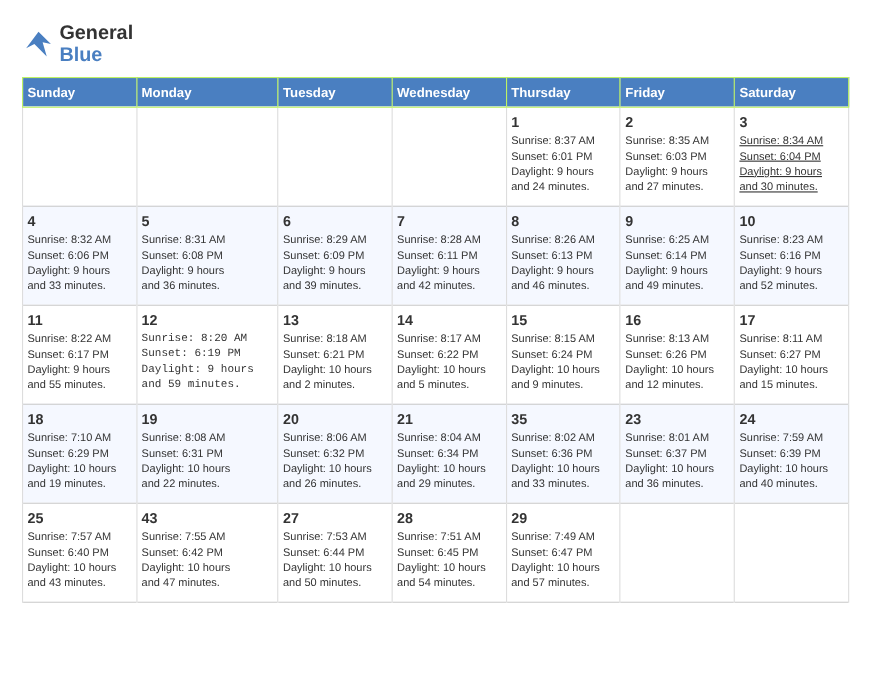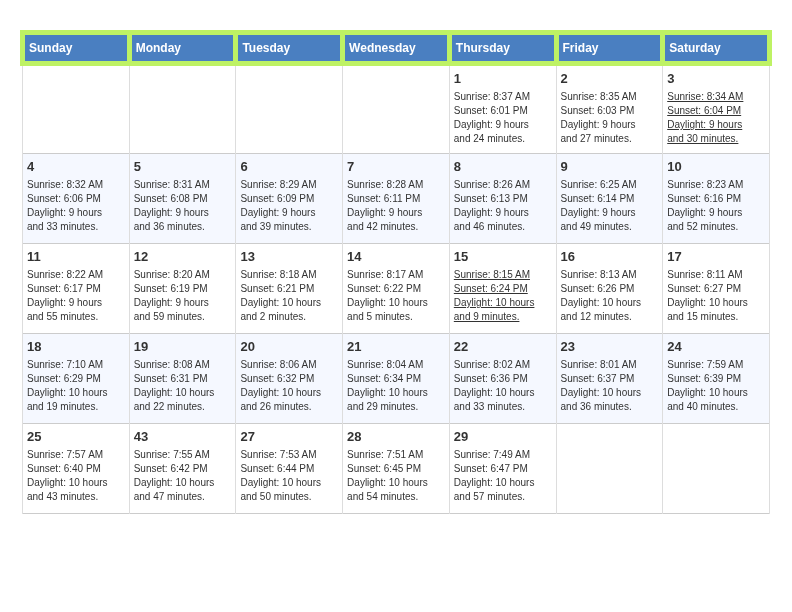--- a/index.html
+++ b/index.html
@@ -50,21 +50,21 @@
     }
     thead tr {
       background-color: #4a7fc1;
       color: white;
     }
     thead th {
       padding: 6px 4px;
       text-align: left;
       font-size: 12px;
       font-weight: bold;
-      border: 5px solid #bef264;
+      border: 1px solid #bef264;
     }
     tbody tr {
       border-bottom: 1px solid #ccc;
     }
     tbody td {
       vertical-align: top;
       padding: 4px 4px;
       border-right: 1px solid #ddd;
       border-left: 1px solid #ddd;
       min-height: 80px;
@@ -88,20 +88,29 @@
       background-color: #ffffff;
     }
     .empty-cell {
       background: #fff;
     }
   </style>
 </head>
 <body>
 
 <div class="header-section">
+  <div class="logo">
+    <svg class="logo-bird" viewBox="0 0 40 40">
+      <polygon points="20,5 35,20 25,18 30,35 15,20 5,25" fill="#4a7fc1"></polygon>
+    </svg>
+    <div class="logo-text">
+      <div>General</div>
+      <div style="color:#4a7fc1;">Blue</div>
+    </div>
+  </div>
   <div class="title-block">
   </div>
 </div>
 
 <table>
   <thead>
     <tr>
     <th>Sunday</th>
         <th>Monday</th>
         <th>Tuesday</th>
@@ -193,42 +202,42 @@
       <tr>
         <td>
           <div class="day-number">11</div>
           <div class="day-info" style="white-space: pre-line;">Sunrise: 8:22 AM
 Sunset: 6:17 PM
 Daylight: 9 hours
 and 55 minutes.</div>
         </td>
         <td>
           <div class="day-number">12</div>
-          <div class="day-info" style="white-space: pre-line;">Sunrise: 8:20 AM
+          <div class="day-info" style="white-space: pre-line; font-family: Liberation Mono, monospace;">Sunrise: 8:20 AM
 Sunset: 6:19 PM
 Daylight: 9 hours
 and 59 minutes.</div>
         </td>
         <td>
           <div class="day-number">13</div>
           <div class="day-info" style="white-space: pre-line;">Sunrise: 8:18 AM
 Sunset: 6:21 PM
 Daylight: 10 hours
 and 2 minutes.</div>
         </td>
         <td>
           <div class="day-number">14</div>
           <div class="day-info" style="white-space: pre-line;">Sunrise: 8:17 AM
 Sunset: 6:22 PM
 Daylight: 10 hours
 and 5 minutes.</div>
         </td>
         <td>
           <div class="day-number">15</div>
-          <div class="day-info" style="white-space: pre-line; text-decoration: underline;">Sunrise: 8:15 AM
+          <div class="day-info" style="white-space: pre-line;">Sunrise: 8:15 AM
 Sunset: 6:24 PM
 Daylight: 10 hours
 and 9 minutes.</div>
         </td>
         <td>
           <div class="day-number">16</div>
           <div class="day-info" style="white-space: pre-line;">Sunrise: 8:13 AM
 Sunset: 6:26 PM
 Daylight: 10 hours
 and 12 minutes.</div>
@@ -264,21 +273,21 @@
 and 26 minutes.</div>
         </td>
         <td>
           <div class="day-number">21</div>
           <div class="day-info" style="white-space: pre-line;">Sunrise: 8:04 AM
 Sunset: 6:34 PM
 Daylight: 10 hours
 and 29 minutes.</div>
         </td>
         <td>
-          <div class="day-number">22</div>
+          <div class="day-number">35</div>
           <div class="day-info" style="white-space: pre-line;">Sunrise: 8:02 AM
 Sunset: 6:36 PM
 Daylight: 10 hours
 and 33 minutes.</div>
         </td>
         <td>
           <div class="day-number">23</div>
           <div class="day-info" style="white-space: pre-line;">Sunrise: 8:01 AM
 Sunset: 6:37 PM
 Daylight: 10 hours

